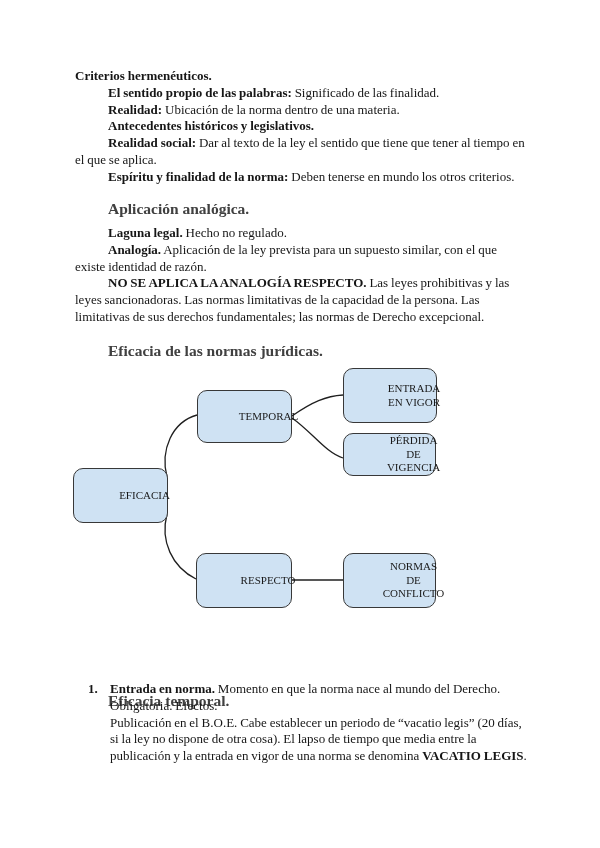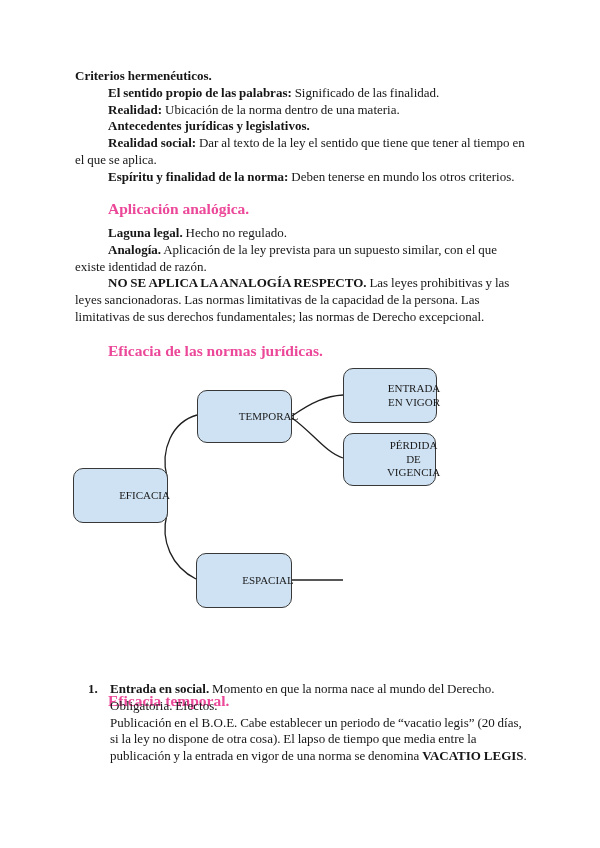--- a/index.html
+++ b/index.html
@@ -11,21 +11,21 @@
   }
   .abs{position:absolute;}
   .body-text{
     font-size:13px;line-height:16.8px;word-spacing:-0.4px;
   }
   .body-text p{margin:0;}
   .indent{text-indent:33px;}
   b,.b{font-weight:700;}
   .h2{
     position:absolute;left:108px;margin:0;
-    font-size:15.5px;line-height:20px;font-weight:700;color:#ec4899;
+    font-size:15.5px;line-height:20px;font-weight:700;color:#404040;
   }
   
   .s1{top:68px;left:75px;width:454px;}
   .h2-s2{top:199px;}
   .s2{top:225px;left:75px;width:454px;}
   .h2-s3{top:341px;}
   .h2-s4{top:654px;margin-top:37px;}
   .s4{top:681px;left:75px;width:454px;}
   
   .li{position:relative;padding-left:35px;}
@@ -38,34 +38,34 @@
     background:#cfe2f3;border:1.4px solid #383838;border-radius:10px;
     text-align:center;box-sizing:border-box;padding-left:48px;
   }
   .node span{
     font-size:11px;line-height:13.5px;color:#1a1a1a;white-space:pre-line;
   }
   .n-eficacia{left:73px;top:103px;width:95px;height:55px;text-align:right;}
   .n-temporal{left:197px;top:25px;width:95px;height:53px;}
   .n-espacial{left:196px;top:188px;width:96px;height:55px;}
   .n-entrada{left:343px;top:3px;width:94px;height:55px;}
-  .n-perdida{left:343px;top:68px;width:93px;height:53px;}
+  .n-perdida{left:343px;top:68px;width:93px;height:43px;}
   .n-normas{left:343px;top:188px;width:93px;height:55px;}
   .edge{stroke:#1f1f1f;stroke-width:1.3;fill:none;}
 </style>
 </head>
 <body>
 
 <div class="page">
 
   <section class="abs s1 body-text">
     <p><b>Criterios hermenéuticos.</b></p>
     <p class="indent"><b>El sentido propio de las palabras:</b><span> Significado de las finalidad.</span></p>
     <p class="indent"><b>Realidad:</b><span> Ubicación de la norma dentro de una materia.</span></p>
-    <p class="indent"><b>Antecedentes jurídicas y legislativos.</b><span></span></p>
+    <p class="indent"><b>Antecedentes históricos y legislativos.</b><span></span></p>
     <p class="indent"><b>Realidad social:</b><span> Dar al texto de la ley el sentido que tiene que tener al tiempo en el que se aplica.</span></p>
     <p class="indent"><b>Espíritu y finalidad de la norma:</b><span> Deben tenerse en mundo los otros criterios.</span></p>
   </section>
 
   <h2 class="h2 h2-s2">Aplicación analógica.</h2>
   <section class="abs s2 body-text">
     <p class="indent"><b>Laguna legal.</b><span> Hecho no regulado.</span></p>
     <p class="indent"><b>Analogía.</b><span> Aplicación de la ley prevista para un supuesto similar, con el que existe identidad de razón.</span></p>
     <p class="indent"><b>NO SE APLICA LA ANALOGÍA RESPECTO.</b><span> Las leyes prohibitivas y las leyes sancionadoras. Las normas limitativas de la capacidad de la persona. Las limitativas de sus derechos fundamentales; las normas de Derecho excepcional.</span></p>
   </section>
@@ -80,35 +80,39 @@
       <path class="edge" d="M 292,53 C 312,67 326,88 343,93"></path>
       <path class="edge" d="M 292,215 L 343,215"></path>
     </svg>
     <div class="node n-eficacia">
         <span>EFICACIA</span>
       </div>
     <div class="node n-temporal">
         <span>TEMPORAL</span>
       </div>
     <div class="node n-espacial">
-        <span>ESPACIAL</span>
+        <span>RESPECTO</span>
       </div>
     <div class="node n-entrada">
         <span>ENTRADA
 EN VIGOR</span>
       </div>
     <div class="node n-perdida">
         <span>PÉRDIDA DE
 VIGENCIA</span>
       </div>
+    <div class="node n-normas">
+        <span>NORMAS DE
+CONFLICTO</span>
+      </div>
   </div>
 
   <h2 class="h2 h2-s4">Eficacia temporal.</h2>
   <section class="abs s4 body-text">
     <div class="li">
       <span class="num">1.</span>
-      <p><b>Entrada en social.</b><span> Momento en que la norma nace al mundo del Derecho.</span></p>
+      <p><b>Entrada en norma.</b><span> Momento en que la norma nace al mundo del Derecho.</span></p>
       <p>Obligatoria. Efectos.</p>
       <p><span>Publicación en el B.O.E. Cabe establecer un periodo de “vacatio legis” (20 días, si la ley no dispone de otra cosa). El lapso de tiempo que media entre la publicación y la entrada en vigor de una norma se denomina </span><b>VACATIO LEGIS</b><span>.</span></p>
     </div>
   </section>
 
 </div>
 
 </body></html>

